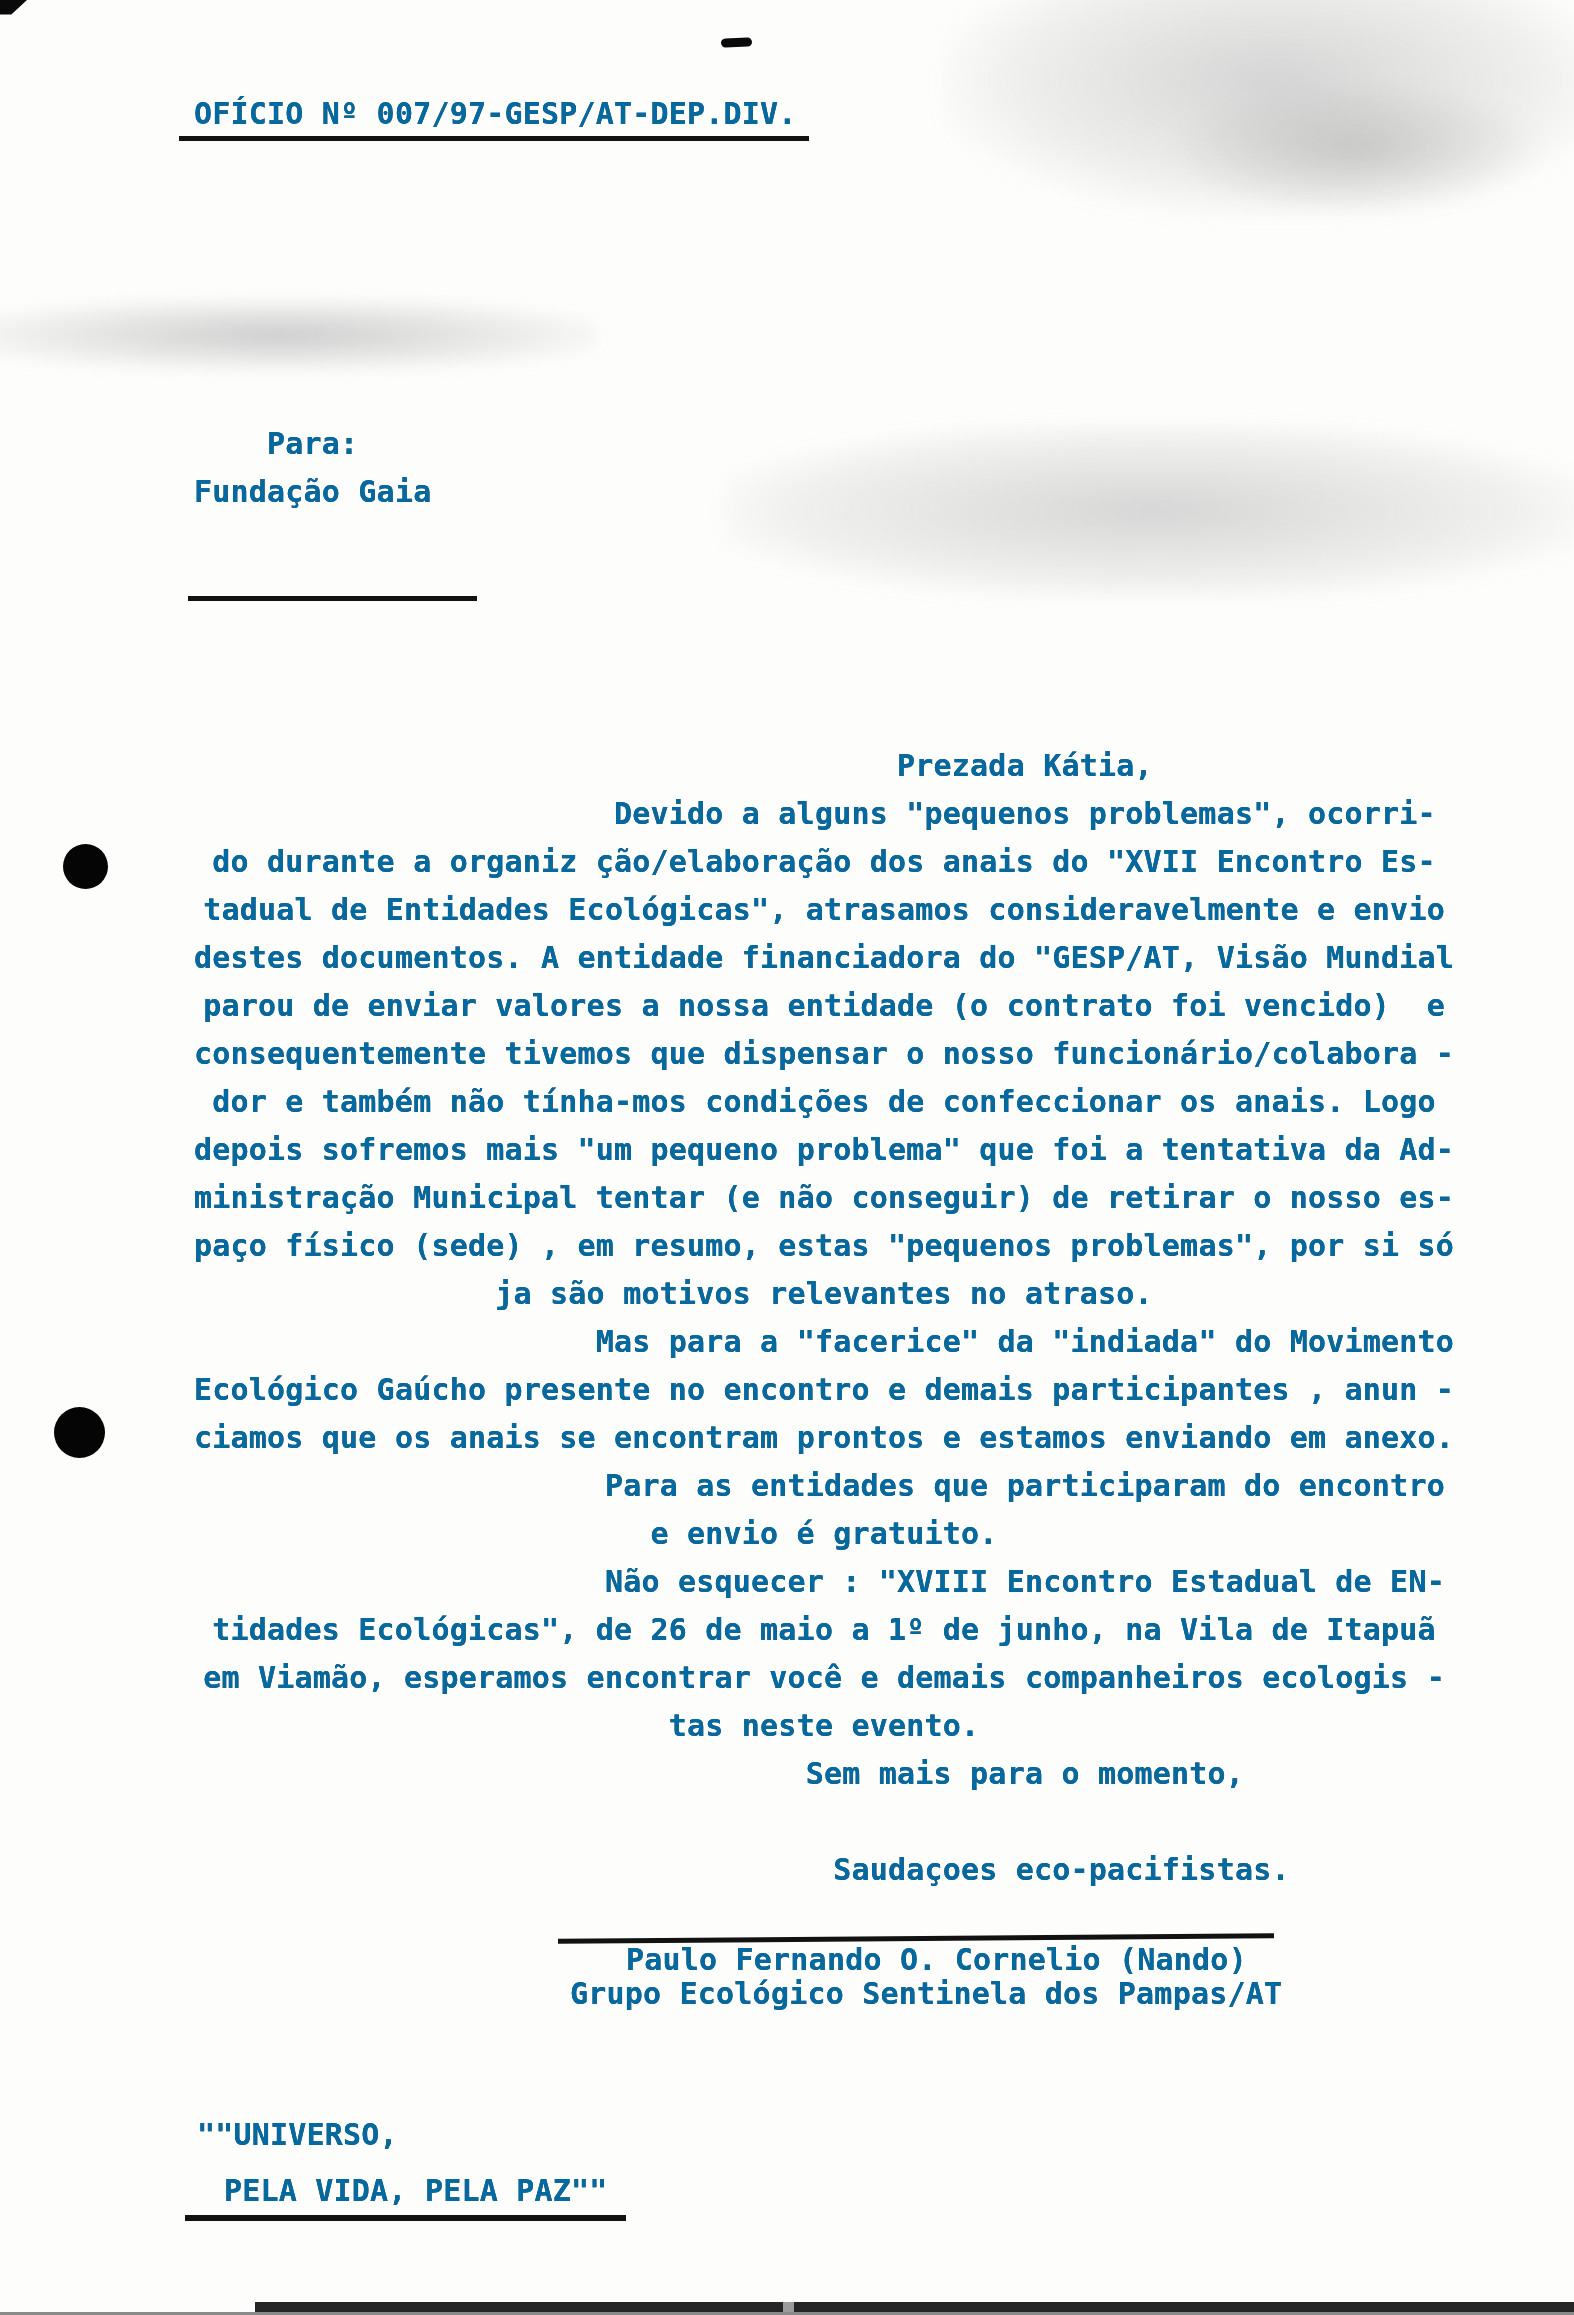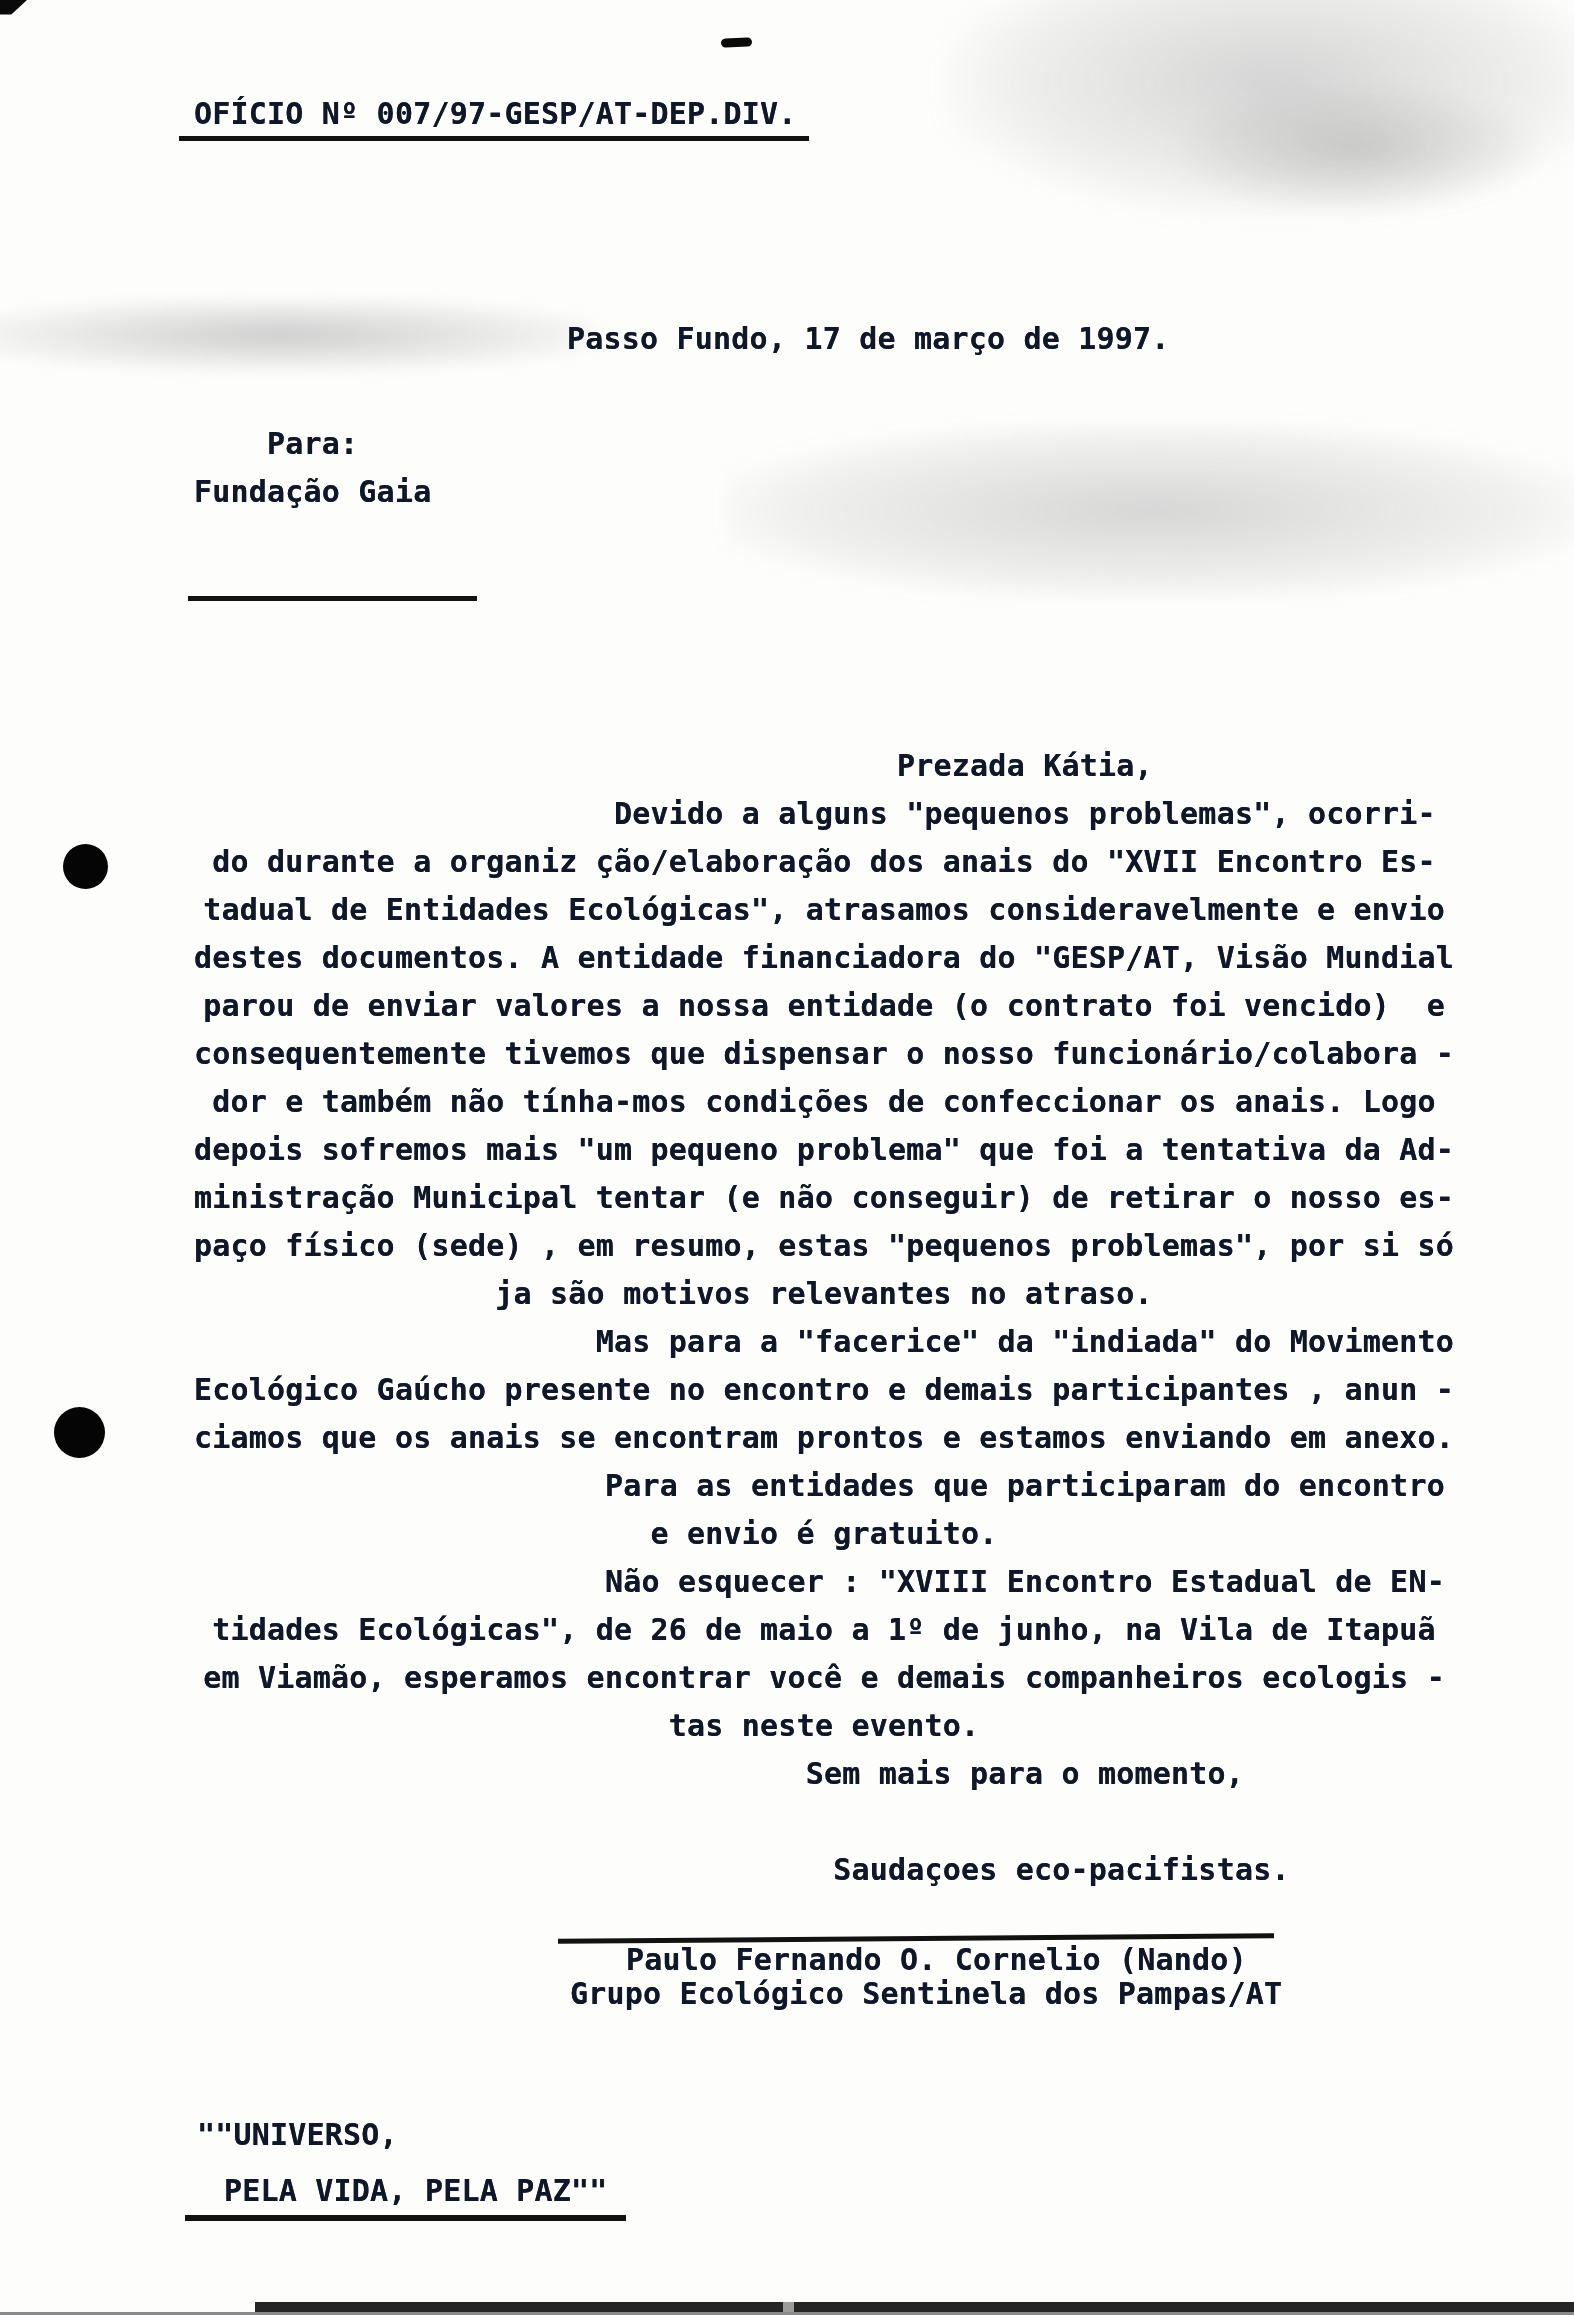--- a/index.html
+++ b/index.html
@@ -3,21 +3,21 @@
 <meta charset="utf-8">
 <style>
   html,body{margin:0;padding:0;background:#d9d9d9;}
   .page{
     position:relative;
     width:1575px;height:2316px;
     background:#fdfdfc;
     overflow:hidden;
     font-family:"DejaVu Sans Mono", monospace;
     font-weight:700;
-    color:#0f172a;
+    color:#0369a1;
   }
   .abs{position:absolute;}
   .mono{
     font-size:30px;
     line-height:48px;
     white-space:pre;
     text-shadow:0 0 0.5px rgba(0,0,0,0.75);
     letter-spacing:0.2px;
   }
   .rule{position:absolute;background:#121212;}
@@ -52,21 +52,20 @@
 
   <div class="abs" style="left:721px;top:38px;width:31px;height:9px;background:#0a0a0a;
               border-radius:4.5px;transform:rotate(-2deg);"></div>
 
   <div class="punch" style="left:63px;top:844px;width:45px;height:45px;"></div>
   <div class="punch" style="left:54px;top:1407px;width:51px;height:51px;"></div>
 
   <div class="abs mono" style="left:194px;top:90px;">OFÍCIO Nº 007/97-GESP/AT-DEP.DIV.</div>
   <div class="rule" style="left:179px;top:136px;width:630px;height:5.4px;"></div>
 
-  <div class="abs mono" style="left:567px;top:315px;">Passo Fundo, 17 de março de 1997.</div>
 
   <div class="abs mono" style="left:194px;top:420px;line-height:48px;"><div class="rline">Para:</div><div class="rline">Fundação Gaia</div></div>
   <div class="rule" style="left:188px;top:596px;width:289px;height:4.5px;"></div>
 
   <div class="abs mono" style="left:194px;top:742px;"><div class="tline">                      Prezada Kátia,</div><div class="tline">                      Devido a alguns "pequenos problemas", ocorri-</div><div class="tline">do durante a organiz ção/elaboração dos anais do "XVII Encontro Es-</div><div class="tline">tadual de Entidades Ecológicas", atrasamos consideravelmente e envio</div><div class="tline">destes documentos. A entidade financiadora do "GESP/AT, Visão Mundial</div><div class="tline">parou de enviar valores a nossa entidade (o contrato foi vencido)  e</div><div class="tline">consequentemente tivemos que dispensar o nosso funcionário/colabora -</div><div class="tline">dor e também não tínha-mos condições de confeccionar os anais. Logo</div><div class="tline">depois sofremos mais "um pequeno problema" que foi a tentativa da Ad-</div><div class="tline">ministração Municipal tentar (e não conseguir) de retirar o nosso es-</div><div class="tline">paço físico (sede) , em resumo, estas "pequenos problemas", por si só</div><div class="tline">ja são motivos relevantes no atraso.</div><div class="tline">                      Mas para a "facerice" da "indiada" do Movimento</div><div class="tline">Ecológico Gaúcho presente no encontro e demais participantes , anun -</div><div class="tline">ciamos que os anais se encontram prontos e estamos enviando em anexo.</div><div class="tline">                      Para as entidades que participaram do encontro</div><div class="tline">e envio é gratuito.</div><div class="tline">                      Não esquecer : "XVIII Encontro Estadual de EN-</div><div class="tline">tidades Ecológicas", de 26 de maio a 1º de junho, na Vila de Itapuã</div><div class="tline">em Viamão, esperamos encontrar você e demais companheiros ecologis -</div><div class="tline">tas neste evento.</div><div class="tline">                      Sem mais para o momento,</div><div class="tline">&nbsp;</div><div class="tline">                          Saudaçoes eco-pacifistas.</div></div>
 
   <div class="rule" style="left:558px;top:1936px;width:716px;height:5.4px;transform:rotate(-0.45deg);"></div>
   <div class="abs mono sig-line" style="left:626px;top:1943px;line-height:33px;">Paulo Fernando O. Cornelio (Nando)</div>
   <div class="abs mono sig-line" style="left:570px;top:1977px;line-height:33px;">Grupo Ecológico Sentinela dos Pampas/AT</div>
 

